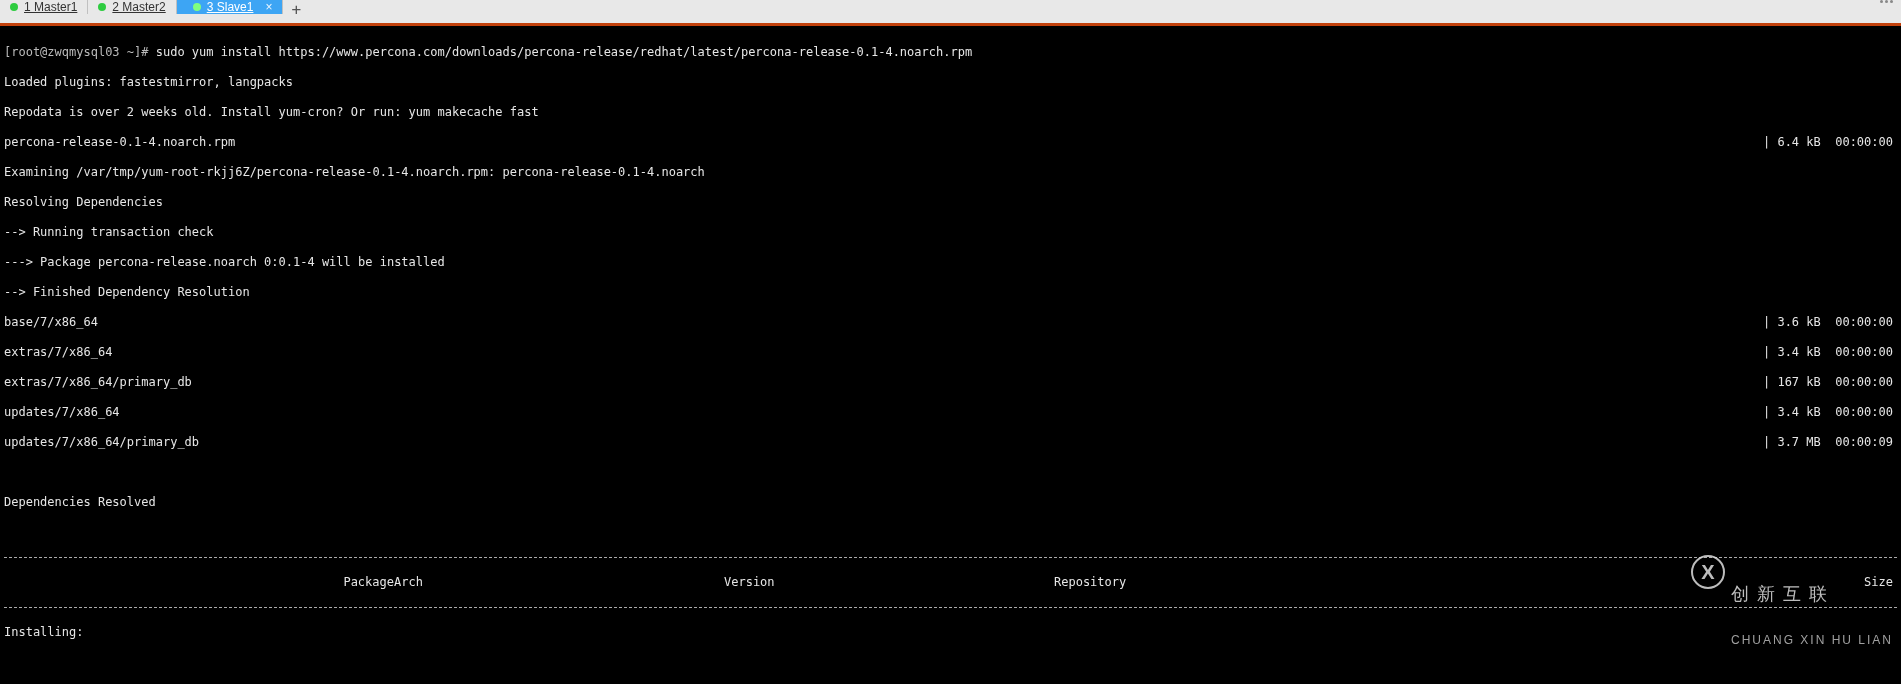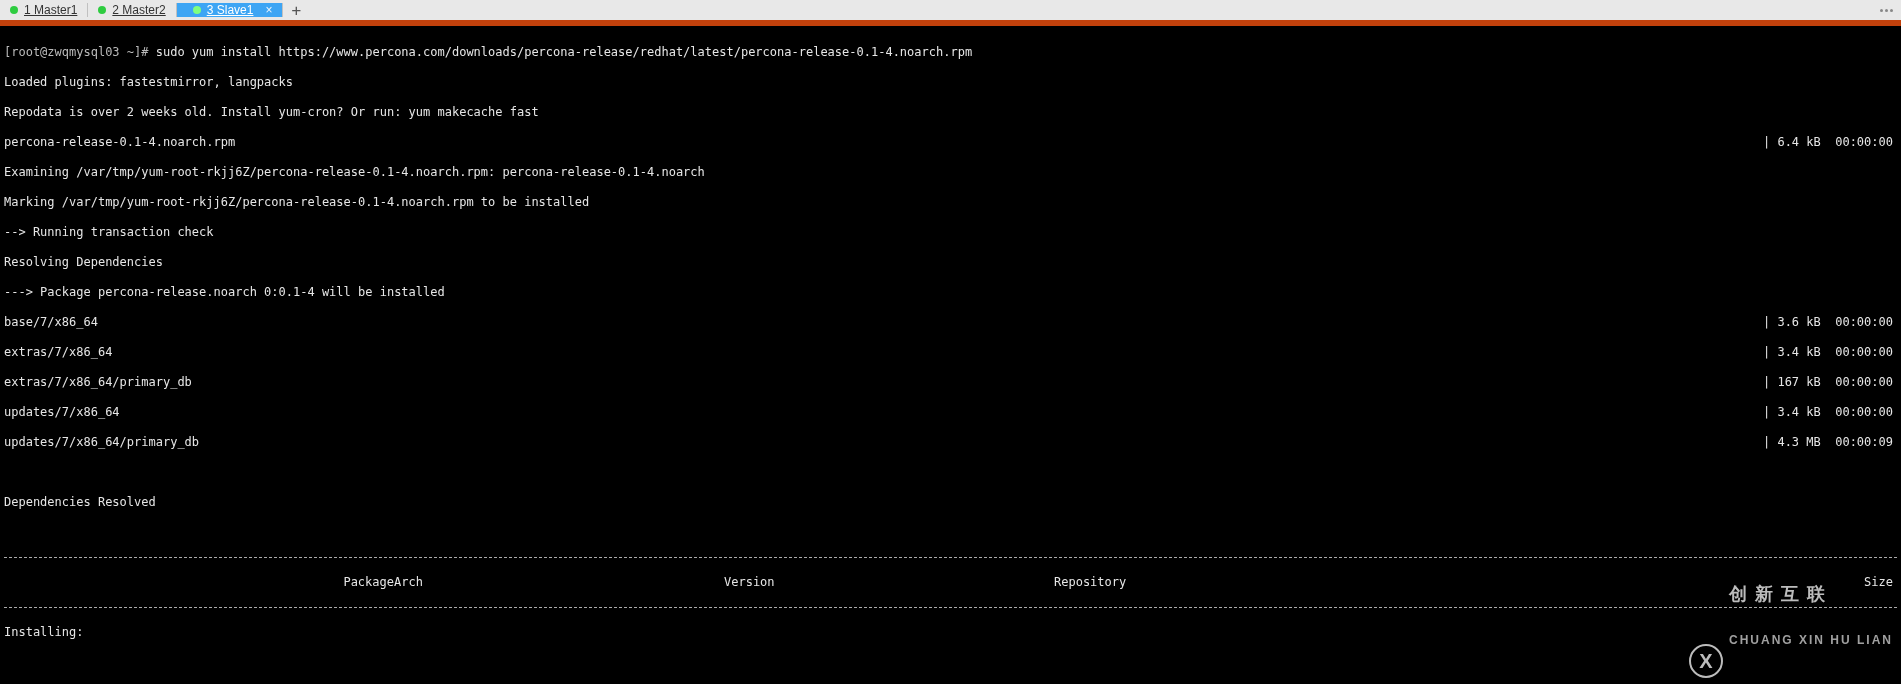--- a/index.html
+++ b/index.html
@@ -1,39 +1,39 @@
 <!DOCTYPE html>
 <html><head>
 <meta charset="utf-8">
 <style>
   * { margin: 0; padding: 0; box-sizing: border-box; }
   html, body { width: 1901px; height: 684px; font-family: "DejaVu Sans Mono", "Courier New", monospace; font-size: 12px; background: #000; color: #fff; overflow: hidden; }
   .window { display: flex; flex-direction: column; height: 100%; }
-  .tabbar { display: flex; align-items: center; background: #e8e8e8; height: 26px; border-bottom: 6px solid #c2410c; user-select: none; }
+  .tabbar { display: flex; align-items: flex-start; background: #e8e8e8; height: 26px; border-bottom: 3px solid #c2410c; user-select: none; }
   .tab { display: flex; align-items: center; padding: 0 10px; gap: 6px; font-family: Arial, sans-serif; font-size: 12px; color: #333; border-right: 1px solid #c0c0c0; cursor: pointer; }
   .tab .dot { width: 8px; height: 8px; border-radius: 50%; background: #2ecc40; }
   .tab.active { background: #3da5f4; color: #fff; padding-left: 16px; }
   .tab.active .dot { background: #7fff7f; }
   .tab .tab-label u { text-decoration: underline; }
   .tab .closex { margin-left: 6px; color: rgba(255,255,255,.9); font-size: 12px; }
   .addtab { width: 26px; display: flex; align-items: center; justify-content: center; color: #555; font-size: 16px; cursor: pointer; }
   .menu-dots { margin-left: auto; display: flex; align-items: center; padding: 0 8px; color: #666; cursor: pointer; gap: 2px; }
   .menu-dots span { width: 3px; height: 3px; background: #888; border-radius: 50%; display: block; }
   .terminal { flex: 1; background: #000; color: #e6e6e6; padding: 4px 4px 16px 4px; line-height: 15px; white-space: pre; overflow: hidden; position: relative; }
   .row { display: flex; gap: 28px; }
   .row .l { flex: 1; }
   .row .r { text-align: right; padding-right: 4px; }
   .hr { border: 0; border-top: 1px dashed #aaa; margin: 2px 0; }
   .hdr { display: flex; }
   .col-pkg { flex: 0 0 390px; text-align: right; }
   .col-arch { flex: 0 0 330px; }
   .col-ver { flex: 0 0 330px; }
   .col-repo { flex: 0 0 480px; }
   .col-size { flex: 1; text-align: right; padding-right: 4px; }
-  .logo { position: absolute; right: 8px; bottom: 6px; display: flex; align-items: flex-end; gap: 6px; opacity: .85; font-weight: bold; }
+  .logo { position: absolute; right: 8px; bottom: 6px; display: flex; align-items: flex-start; gap: 6px; opacity: .85; }
   .logo-mark { width: 34px; height: 34px; position: relative; }
   .logo-mark::before { content: ""; position: absolute; inset: 0; border: 2px solid #ddd; border-radius: 50%; }
   .logo-mark::after { content: "X"; position: absolute; inset: 0; display: flex; align-items: center; justify-content: center; color: #ddd; font-weight: bold; font-family: Arial, sans-serif; font-size: 20px; }
   .logo-text { color: #ddd; font-family: Arial, sans-serif; }
   .logo-text .zh { font-size: 18px; letter-spacing: 8px; line-height: 1; }
   .logo-text .en { font-size: 12px; letter-spacing: 2px; opacity: .85; }
 </style>
 </head>
 <body>
 
@@ -59,29 +59,29 @@
         <span></span>
       </div>
   </div>
 
   <div class="terminal">
 <div><span style="color:#bbb">[root@zwqmysql03 ~]# </span><span>sudo yum install https://www.percona.com/downloads/percona-release/redhat/latest/percona-release-0.1-4.noarch.rpm</span></div>
 <div>Loaded plugins: fastestmirror, langpacks</div>
 <div>Repodata is over 2 weeks old. Install yum-cron? Or run: yum makecache fast</div>
 <div class="row"><div class="l">percona-release-0.1-4.noarch.rpm</div><div class="r">| 6.4 kB  00:00:00</div></div>
 <div>Examining /var/tmp/yum-root-rkjj6Z/percona-release-0.1-4.noarch.rpm: percona-release-0.1-4.noarch</div>
-<div>Marking /var/tmp/yum-root-rkjj6Z/percona-release-0.1-4.noarch.rpm to be installed</div>
+<div>Resolving Dependencies</div>
 <div>--&gt; Running transaction check</div>
-<div>Resolving Dependencies</div>
 <div>---&gt; Package percona-release.noarch 0:0.1-4 will be installed</div>
+<div>--&gt; Finished Dependency Resolution</div>
 <div class="row"><div class="l">base/7/x86_64</div><div class="r">| 3.6 kB  00:00:00</div></div>
 <div class="row"><div class="l">extras/7/x86_64</div><div class="r">| 3.4 kB  00:00:00</div></div>
 <div class="row"><div class="l">extras/7/x86_64/primary_db</div><div class="r">| 167 kB  00:00:00</div></div>
 <div class="row"><div class="l">updates/7/x86_64</div><div class="r">| 3.4 kB  00:00:00</div></div>
-<div class="row"><div class="l">updates/7/x86_64/primary_db</div><div class="r">| 4.3 MB  00:00:09</div></div>
+<div class="row"><div class="l">updates/7/x86_64/primary_db</div><div class="r">| 3.7 MB  00:00:09</div></div>
 <div>&nbsp;</div>
 <div>Dependencies Resolved</div>
 <div>&nbsp;</div>
 <hr class="hr">
 <div class="hdr">
   <div class="col-pkg">Package</div>
   <div class="col-arch">Arch</div>
   <div class="col-ver">Version</div>
   <div class="col-repo">Repository</div>
   <div class="col-size">Size</div>

